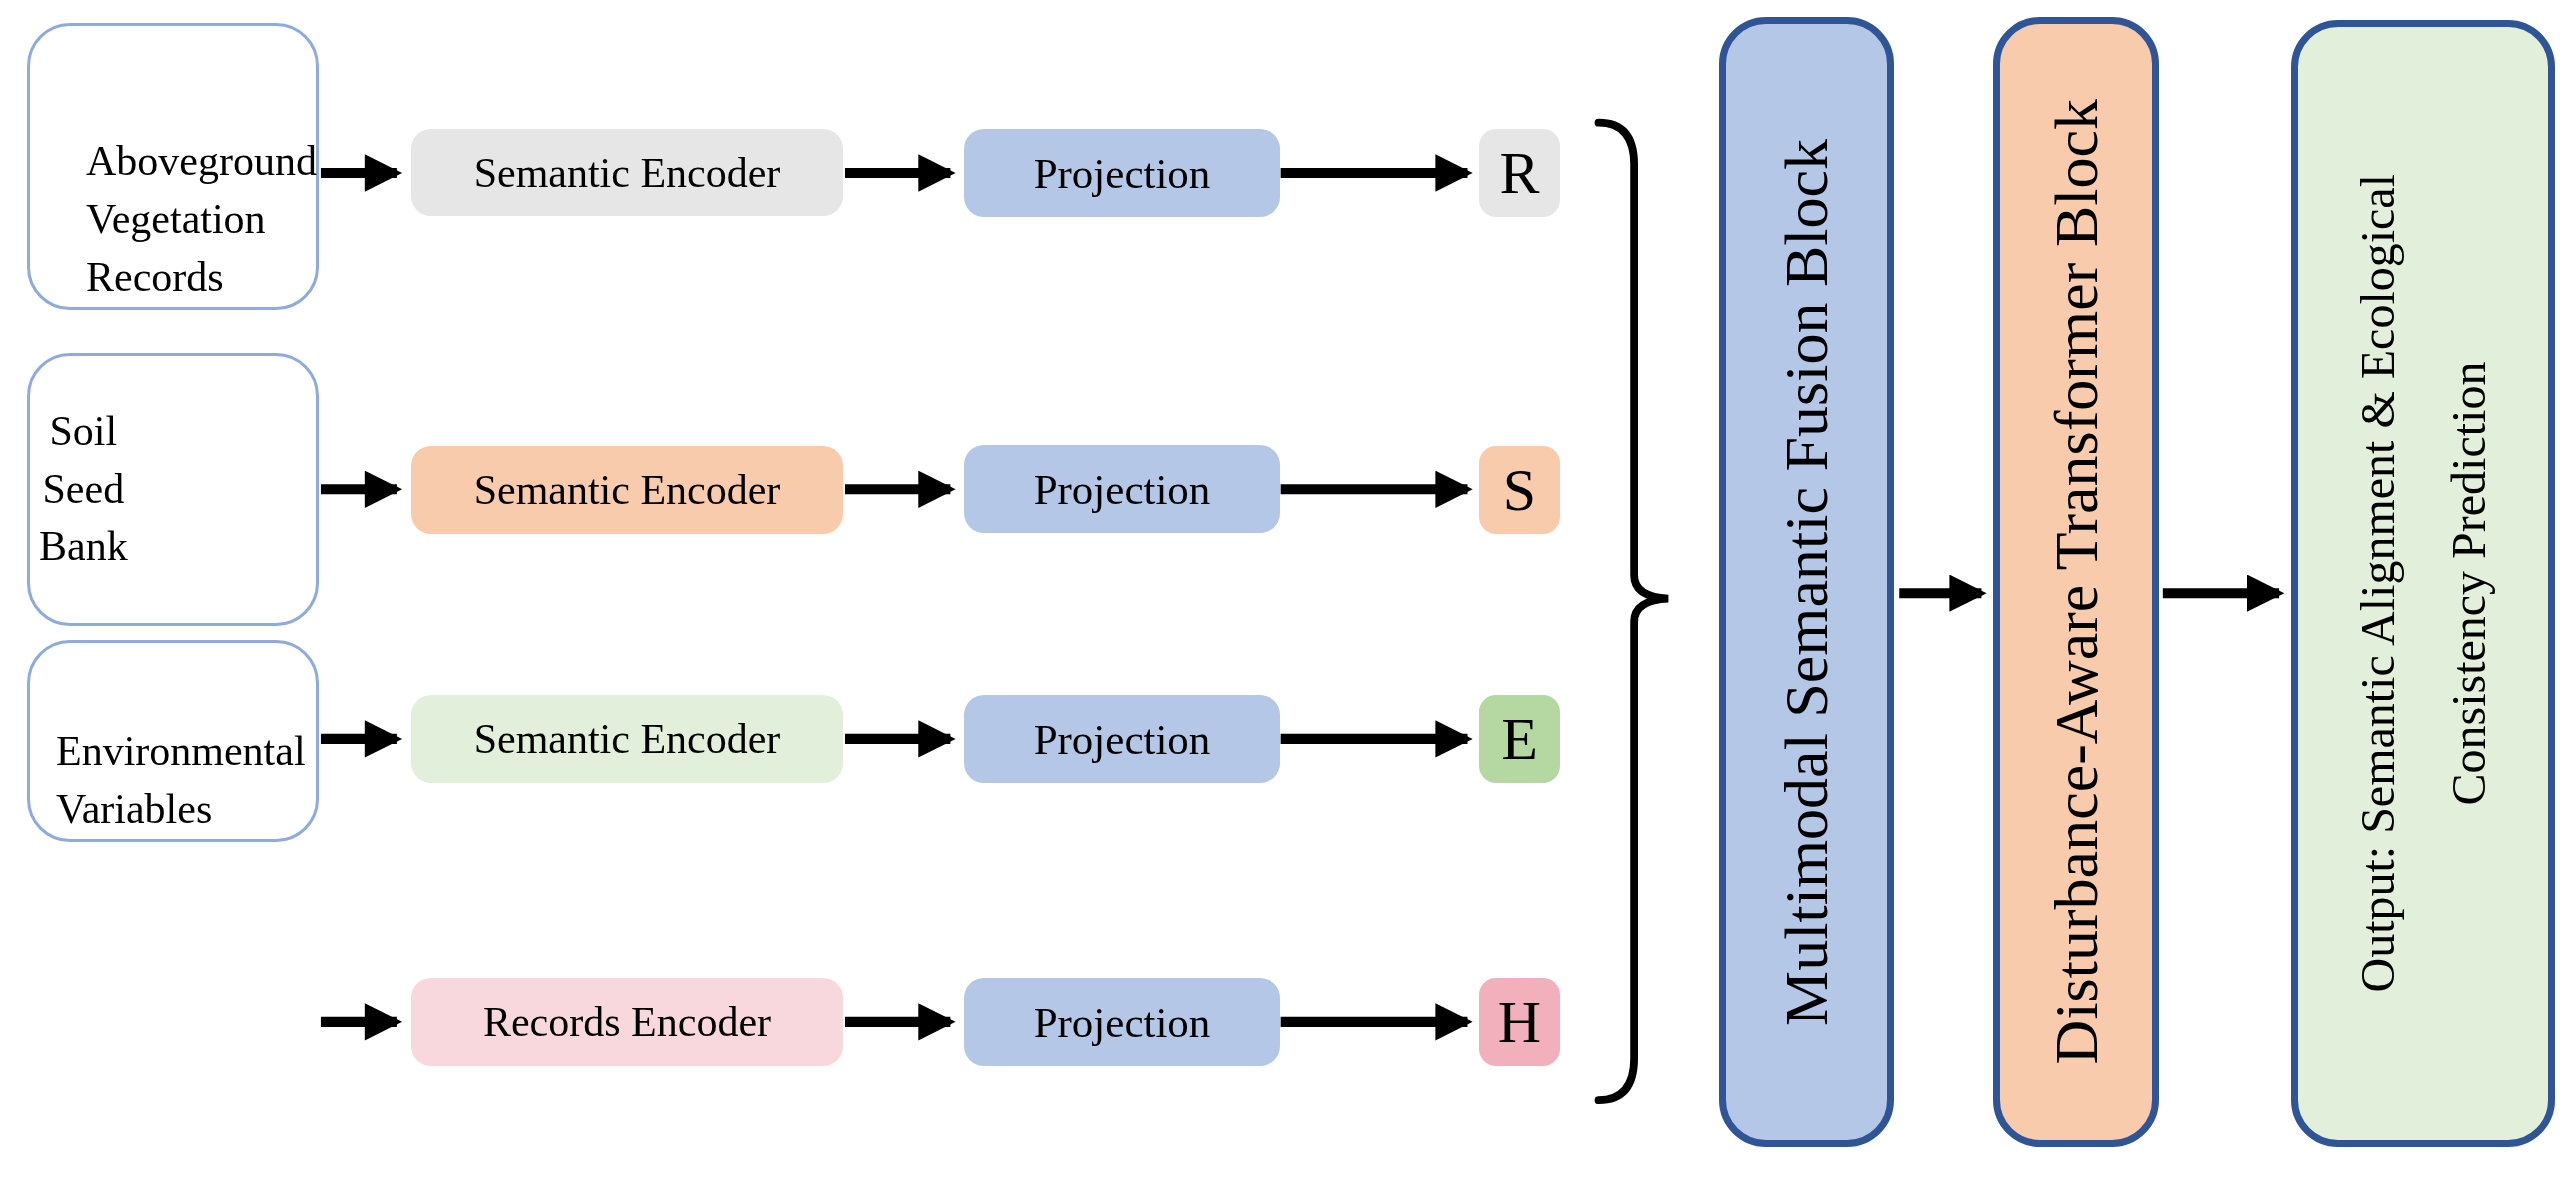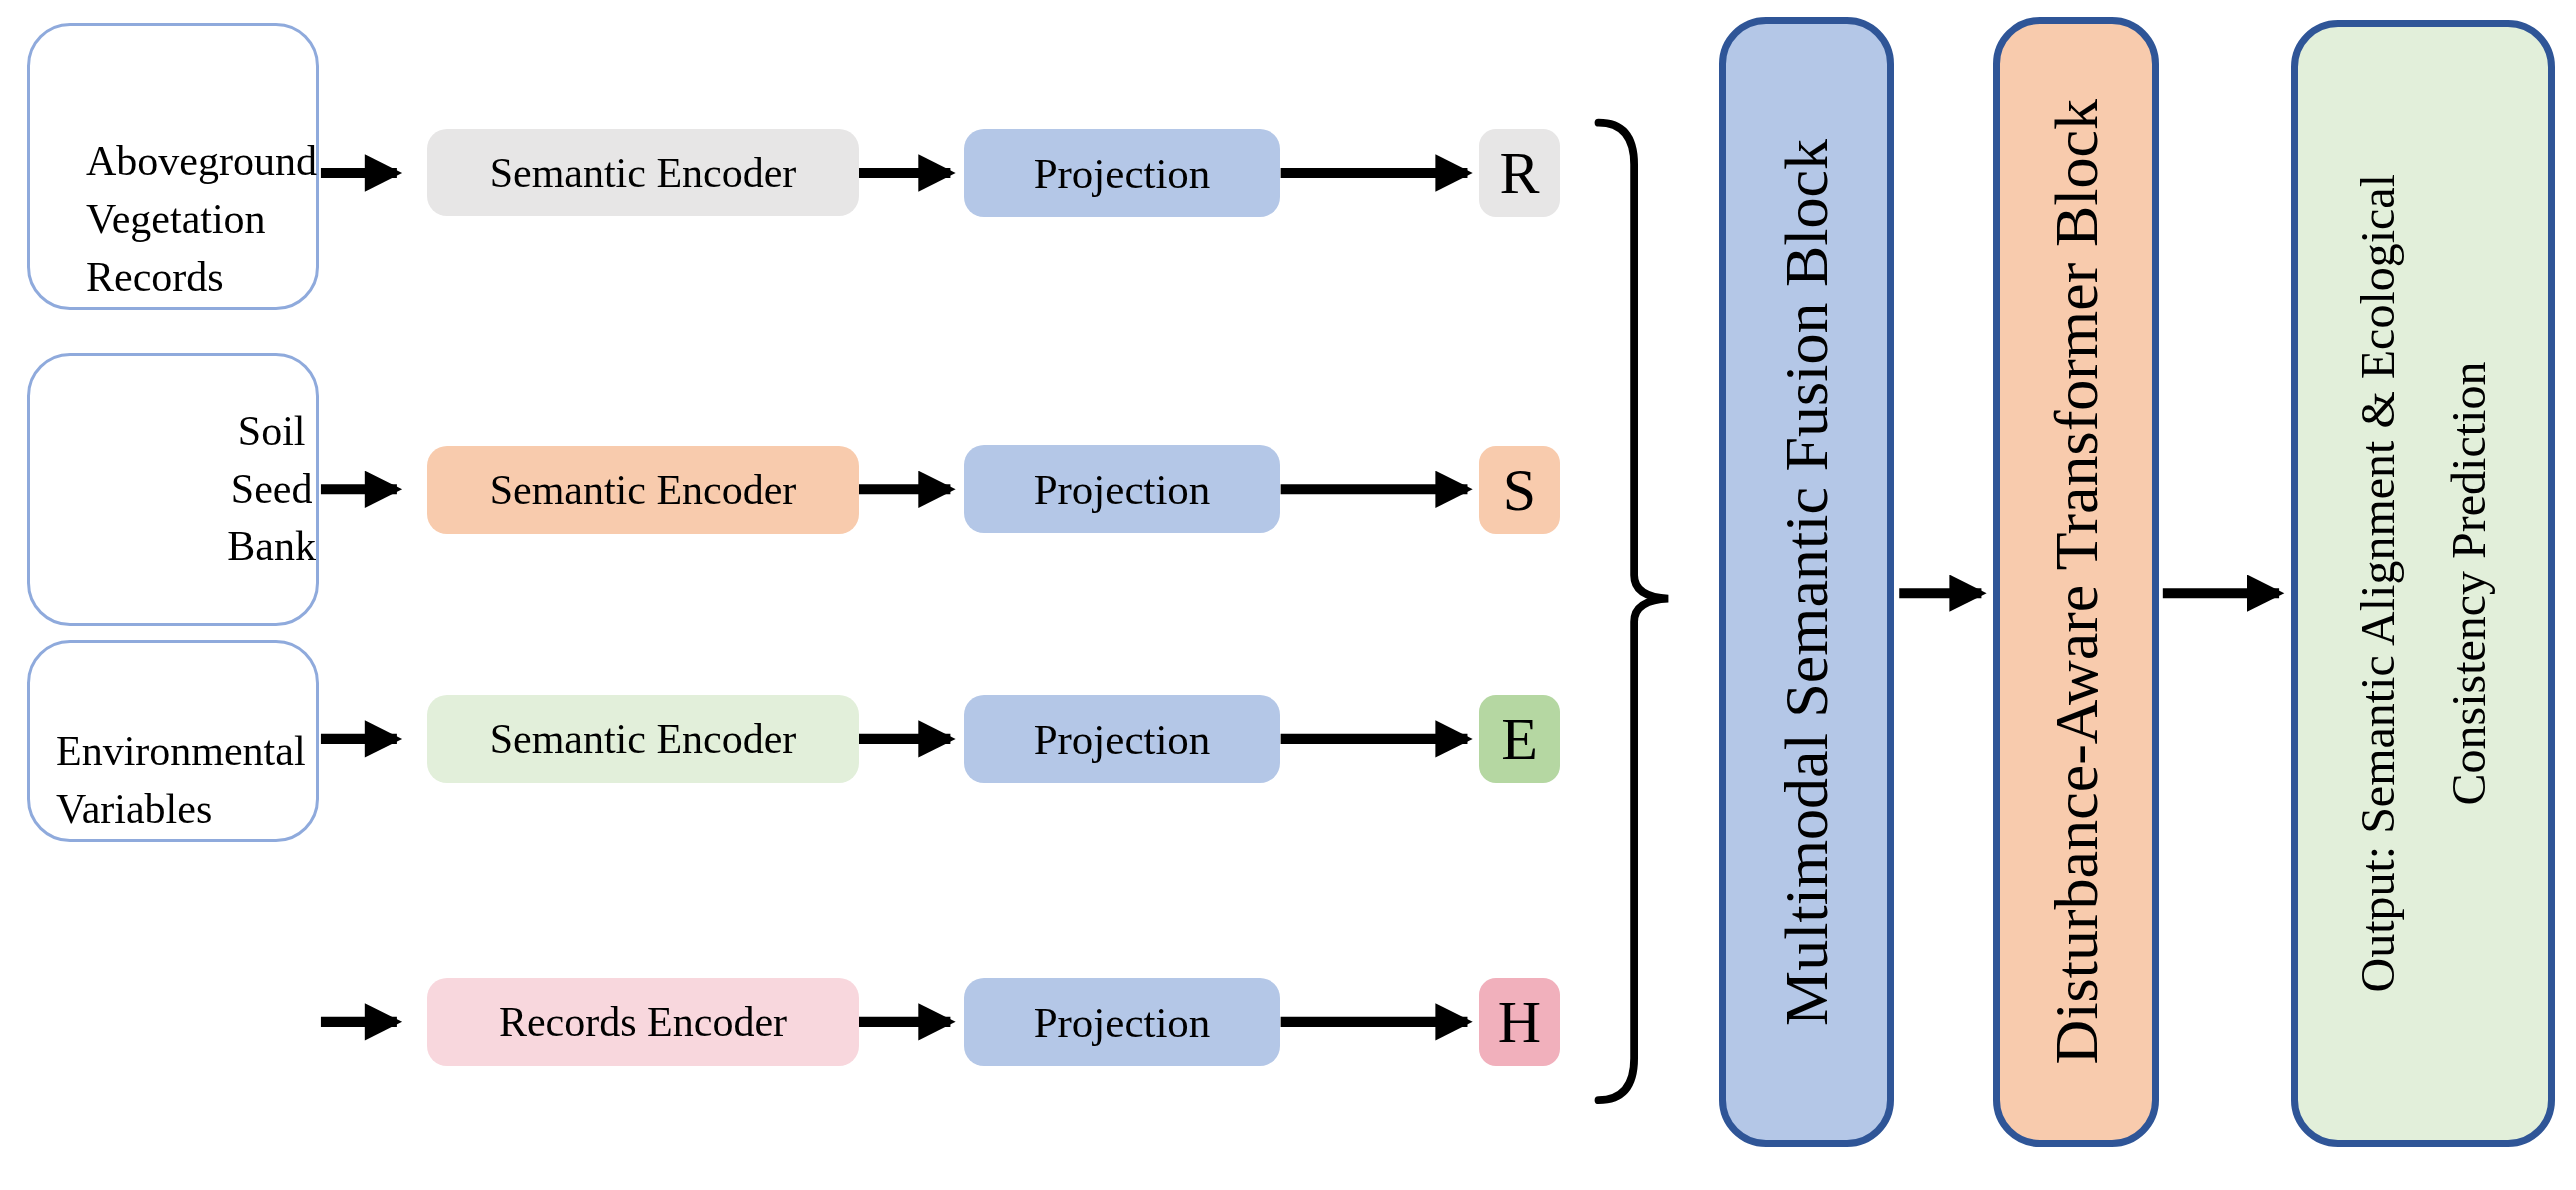--- a/index.html
+++ b/index.html
@@ -8,26 +8,25 @@
     font-family:"Liberation Serif","DejaVu Serif",serif;color:#000;
   }
   .abs{position:absolute;box-sizing:border-box;}
   
   .input-box{
     border:3.9px solid #8faadc;border-radius:43px;background:#ffffff;
     display:flex;flex-direction:column;justify-content:center;
     font-size:42px;line-height:1.38;white-space:pre-line;
   }
   .input-box.align-left{align-items:flex-start;text-align:left;justify-content:flex-end;}
-  .input-box.align-center{align-items:flex-end;text-align:center;}
+  .input-box.align-center{align-items:flex-start;text-align:center;padding-left:9px;}
   
   .pill{
     border-radius:20px;display:flex;align-items:center;justify-content:center;
     font-size:42px;
-    margin-left:16px;
   }
   .proj{
     border-radius:20px;display:flex;align-items:center;justify-content:center;
     font-size:43px;background:#b4c7e7;
   }
   .badge{
     border-radius:17px;display:flex;align-items:center;justify-content:center;
     font-size:60px;
   }
   

